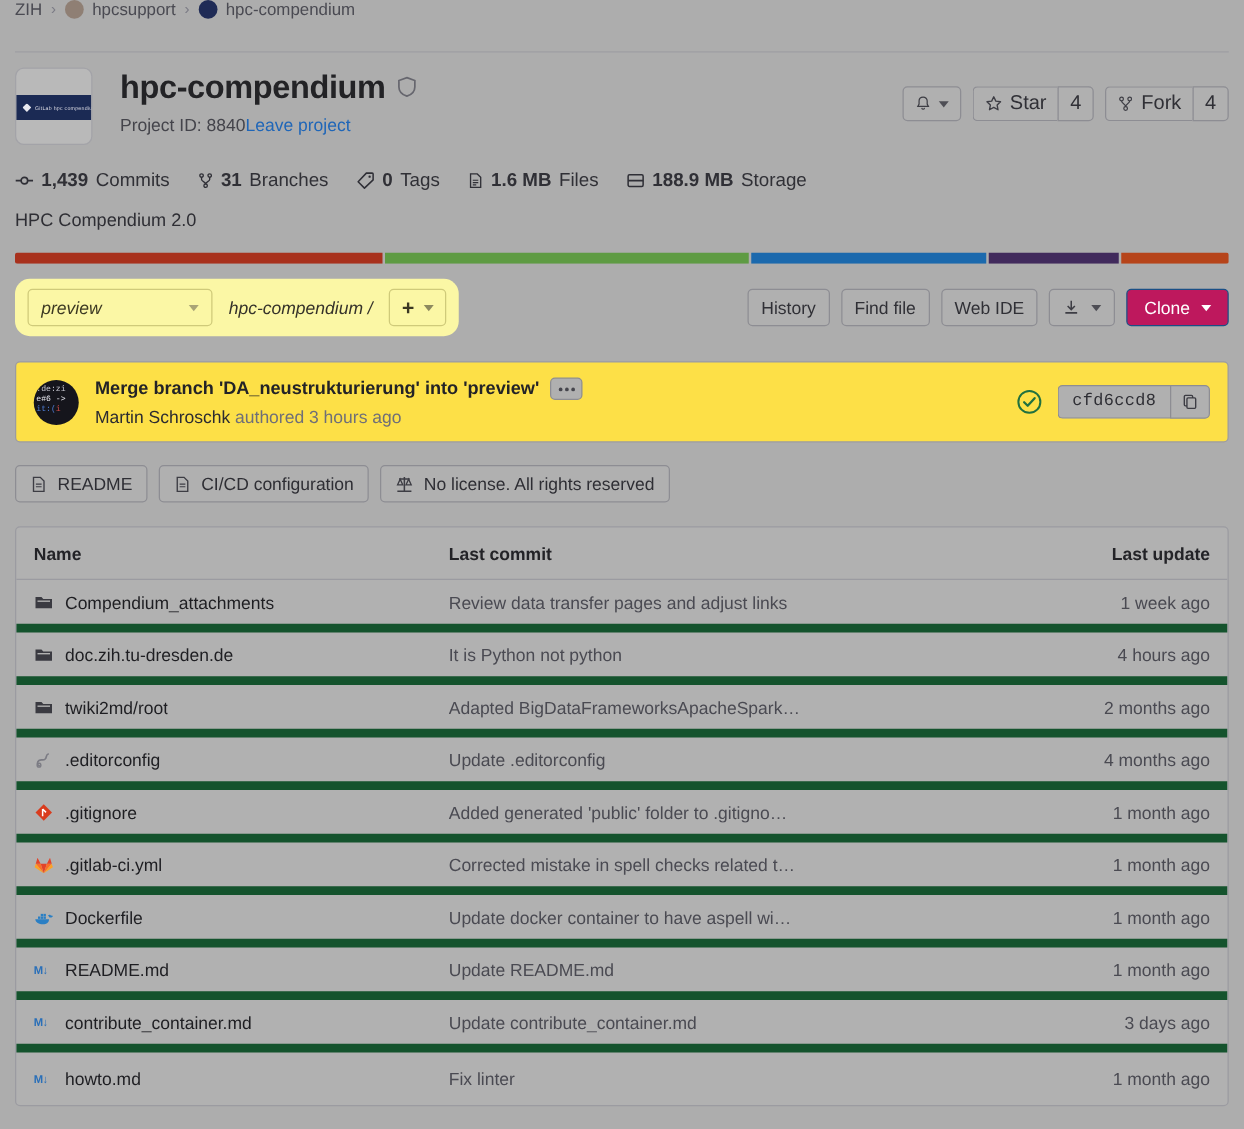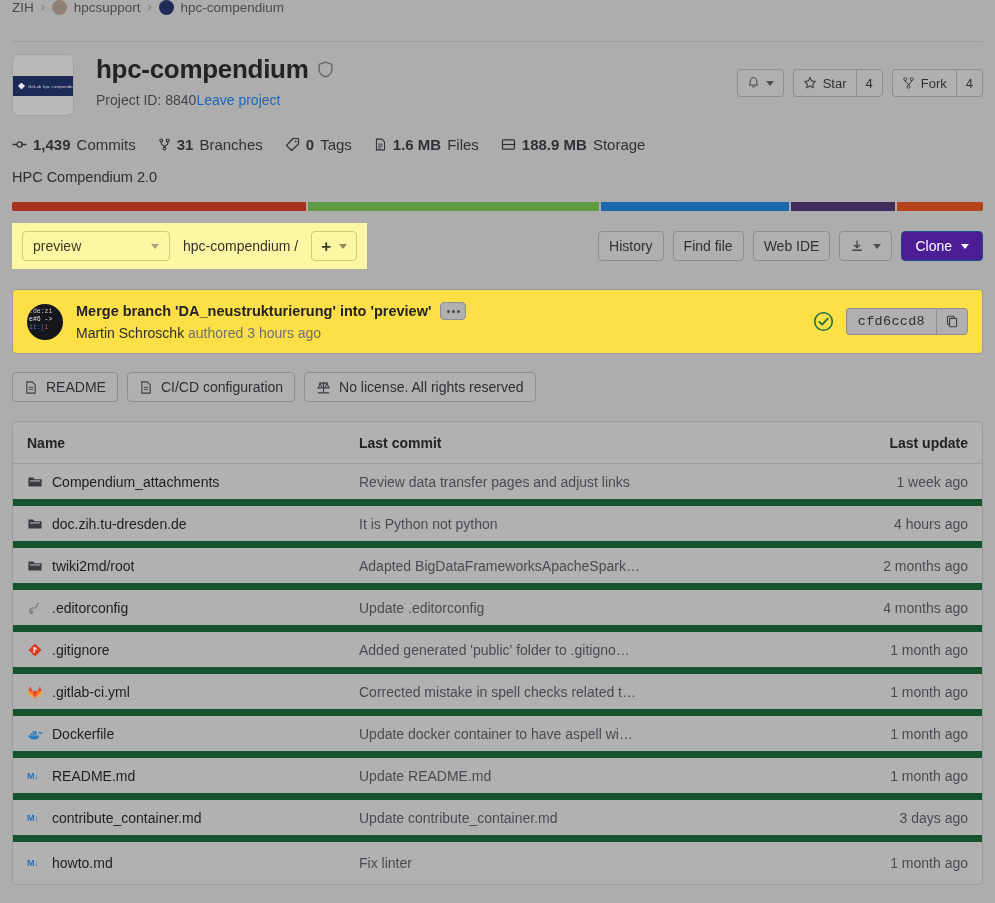--- a/index.html
+++ b/index.html
@@ -56,21 +56,21 @@
   .hdr-actions { display: flex; align-items: flex-start; gap: 9px; padding-top: 15px; }
   .btn {
     border: 1px solid #8d8d93; background: #b0b0b0; color: #303036;
     font-size: 13.5px; font-family: inherit; border-radius: 4px;
     height: 28px; display: inline-flex; align-items: center; justify-content: center;
     padding: 0 10px; cursor: pointer; white-space: nowrap;
   }
   .btn-split { display: inline-flex; align-items: stretch; }
   .btn-split > .seg {
     border: 1px solid #8d8d93; background: #b0b0b0; color: #303036;
-    font-size: 13px; height: 28px; display: inline-flex; align-items: center;
+    font-size: 16px; height: 28px; display: inline-flex; align-items: center;
     justify-content: center; padding: 0 9px; cursor: pointer; gap: 6px;
   }
   .btn-split > .seg:first-child { border-radius: 4px 0 0 4px; border-right: none; }
   .btn-split > .seg:last-child  { border-radius: 0 4px 4px 0; }
   .caret { width: 0; height: 0; border-left: 4px solid transparent; border-right: 4px solid transparent;
            border-top: 5px solid #4e4e55; display: inline-block; }
 
   
   .stats { display: flex; align-items: center; gap: 22px; padding: 20px 12px 0 12px; font-size: 15px; color: #303036; }
   .stat { display: flex; align-items: center; gap: 6px; white-space: nowrap; }
@@ -79,38 +79,38 @@
   .proj-desc { padding: 16px 12px 0 12px; font-size: 14.5px; color: #2e2e34; }
 
   
   .langbar { display: flex; height: 9px; margin: 17px 12px 0 12px; border-radius: 2px; overflow: hidden; gap: 2px; }
   .langbar > span { display: block; height: 100%; }
 
   
   .repo-toolbar { display: flex; align-items: center; justify-content: space-between; padding: 12px 12px 0 12px; }
   .toolbar-left {
     display: flex; align-items: center; gap: 13px;
-    background: #fbf7a5; border-radius: 0; padding: 8px 10px;
+    background: #fbf7a5; border-radius: 12px; padding: 8px 10px; font-style: italic;
   }
   .branch-select {
     border: 1px solid #cfca7a; background: #fbf7a5; border-radius: 4px;
     height: 30px; min-width: 148px; display: flex; align-items: center;
     justify-content: space-between; padding: 0 10px; font-size: 14px; color: #3d3a23; cursor: pointer;
   }
   .branch-select .caret { border-top-color: #a9a476; }
   .path-txt { font-size: 14px; color: #35322a; white-space: nowrap; }
   .plus-btn {
     border: 1px solid #cfca7a; background: #fbf7a5; border-radius: 4px;
     height: 30px; display: flex; align-items: center; gap: 8px; padding: 0 9px; cursor: pointer;
   }
   .plus-btn .pl { font-size: 17px; line-height: 1; color: #3a3722; font-weight: bold; }
   .plus-btn .caret { border-top-color: #8d8a5f; }
   .toolbar-right { display: flex; align-items: center; gap: 9px; }
   .btn-primary {
-    background: #4c1d95; border: 1px solid #1a4f86; color: #fff;
+    background: #be185d; border: 1px solid #1a4f86; color: #fff;
     height: 30px; border-radius: 4px; display: inline-flex; align-items: center;
     gap: 9px; padding: 0 13px; font-size: 14px; cursor: pointer;
   }
   .btn-primary .caret { border-top-color: #ffffff; }
   .btn-tall { height: 30px; font-size: 14px; }
 
   
   .commit-card {
     margin: 20px 12px 0 12px; border: 1px solid #9b9ba1; border-radius: 4px;
     background: #fde047; display: flex; align-items: center;

